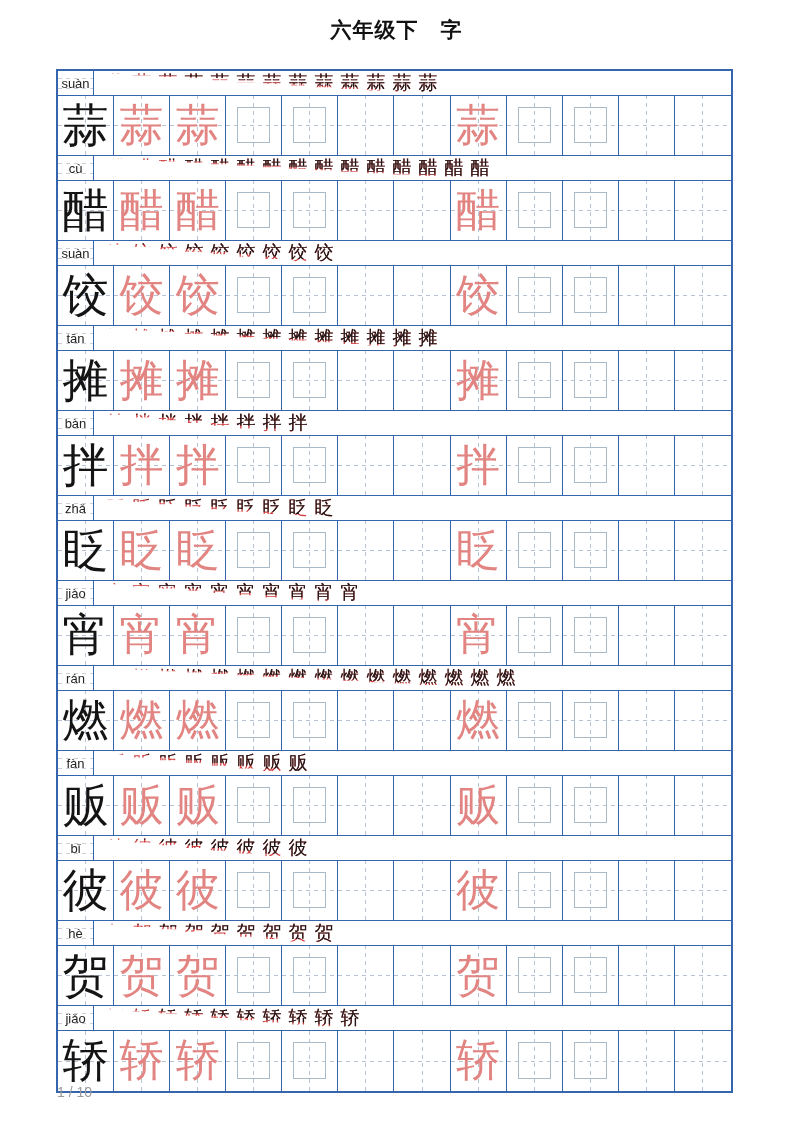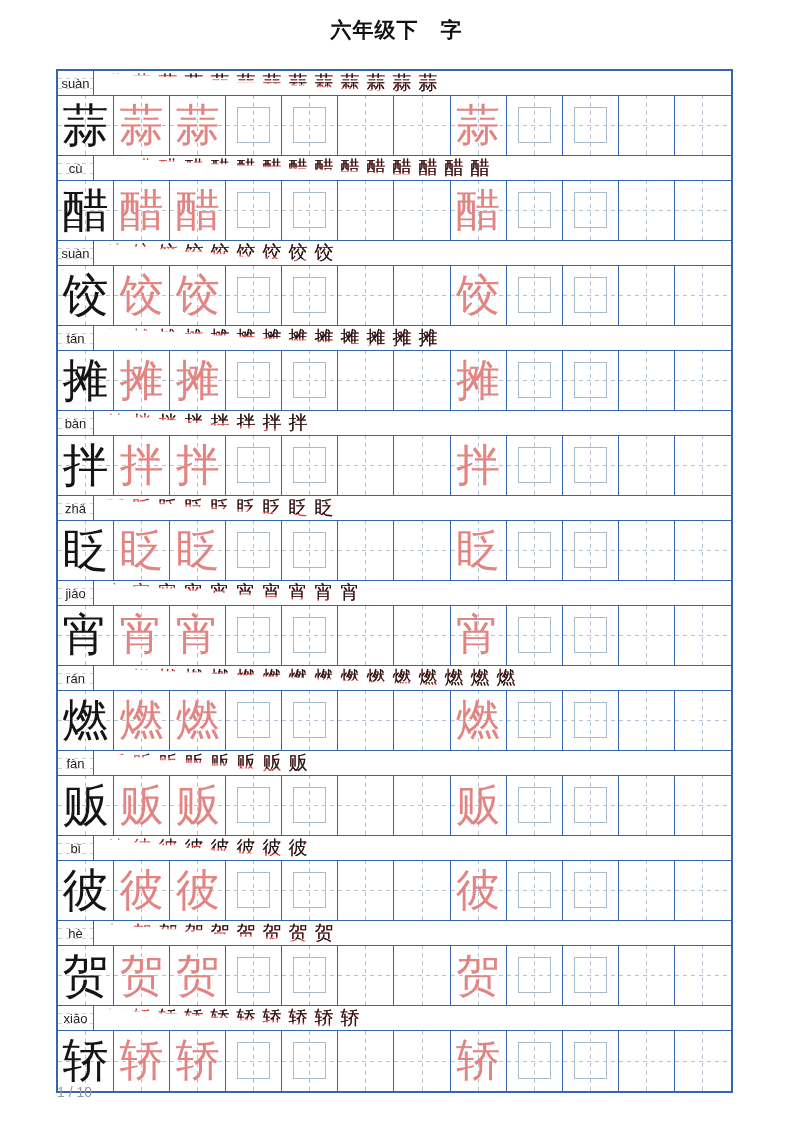--- a/index.html
+++ b/index.html
@@ -987,21 +987,21 @@
             <div class="inner-box"></div>
           </div>
           <div class="cell blank"></div>
           <div class="cell blank"></div>
         </div>
   </div>
 
   <div class="block">
     <div class="p-row">
       <div class="pinyin-cell">
-        <span class="pinyin">xiāo</span>
+        <span class="pinyin">jiǎo</span>
       </div>
       <div class="seq">
             <span class="step">
               <span class="sg red" style="clip-path: inset(0px 0px 90%);">轿</span>
               <span class="sg ink" style="clip-path: inset(0px 0px 100%);">轿</span>
             </span>
             <span class="step">
               <span class="sg red" style="clip-path: inset(0px 0px 80%);">轿</span>
               <span class="sg ink" style="clip-path: inset(0px 0px 90%);">轿</span>
             </span>

